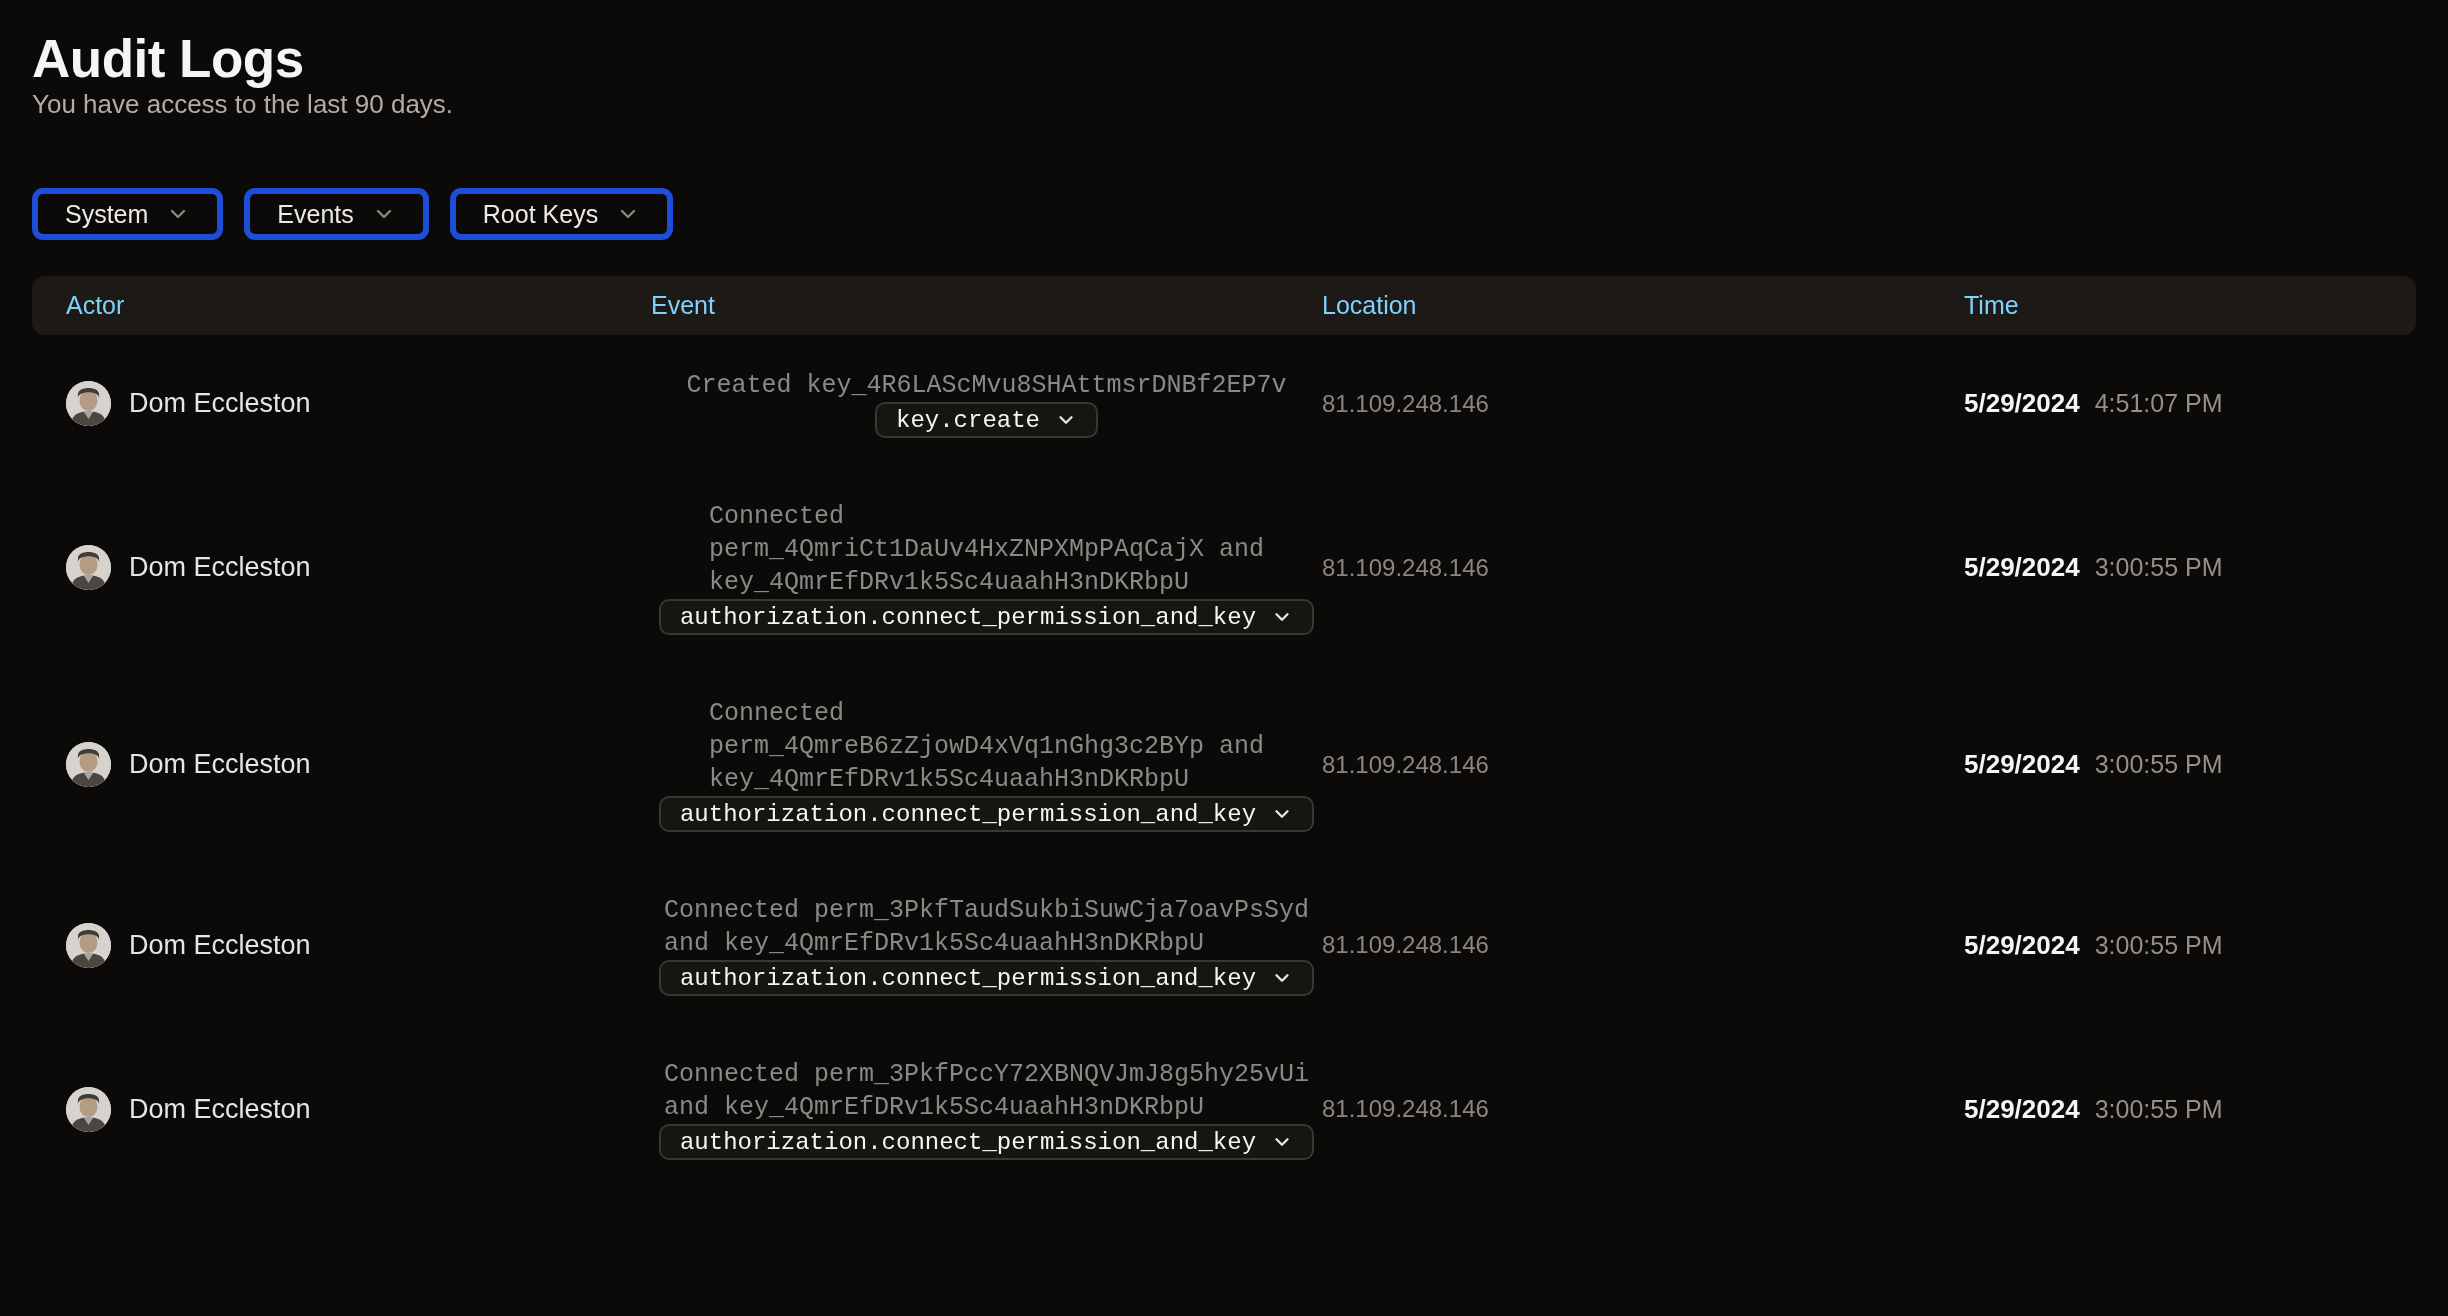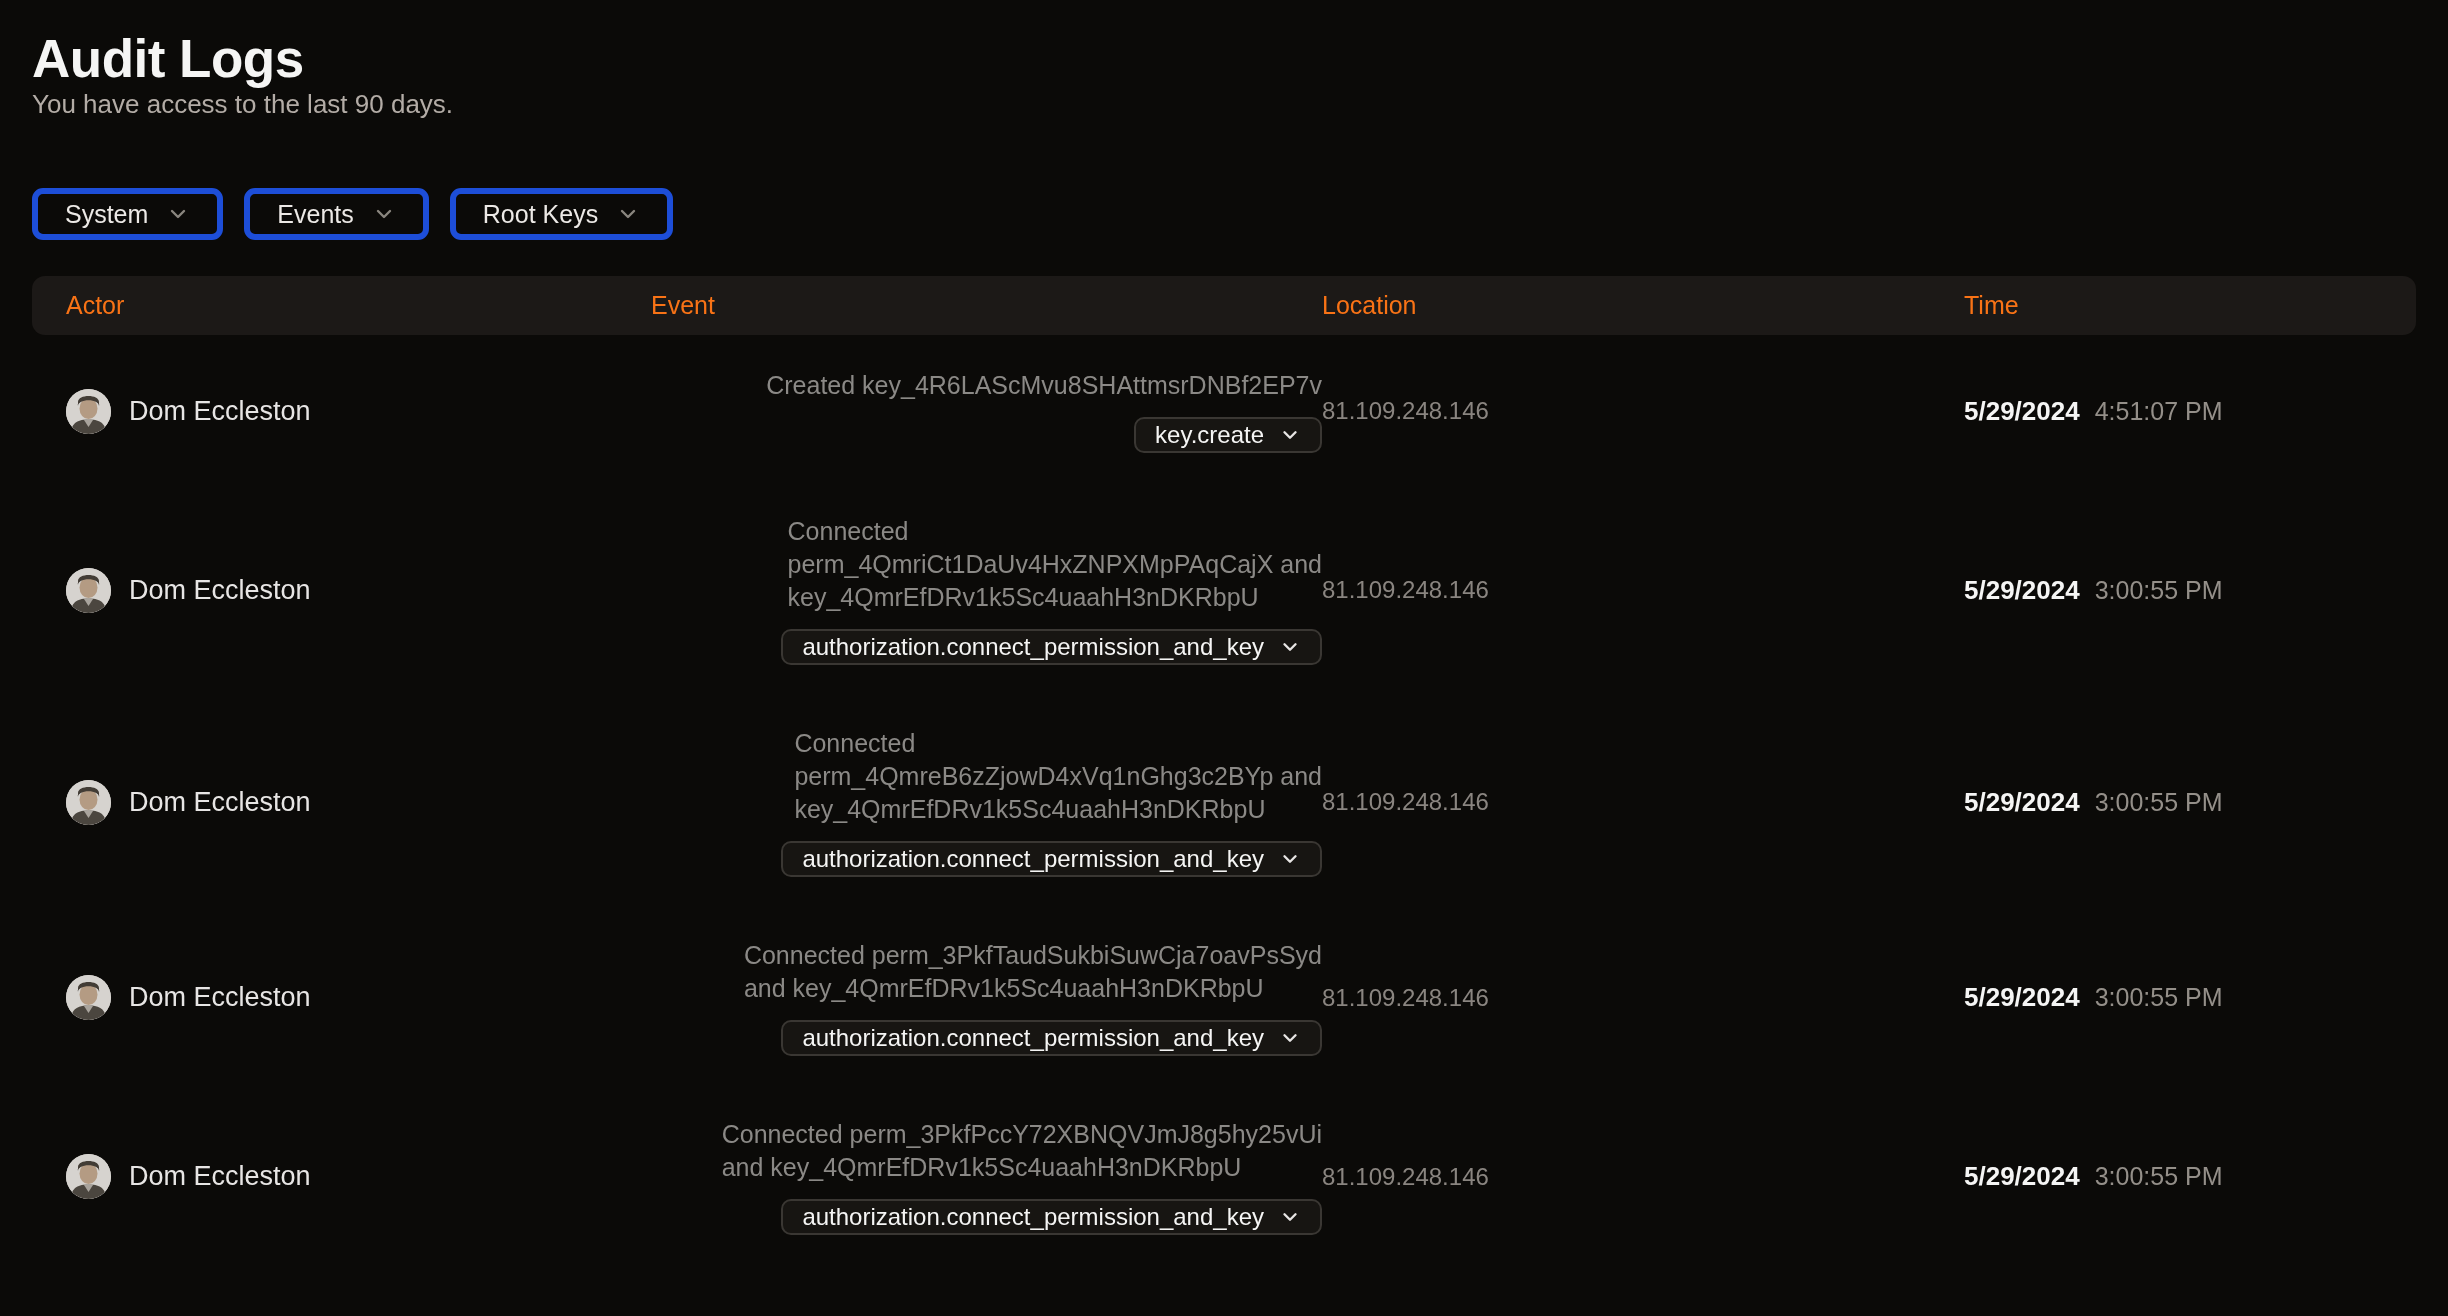--- a/index.html
+++ b/index.html
@@ -53,21 +53,21 @@
     grid-template-columns: 585px 671px 642px 1fr;
     align-items: center;
     height: 59px;
     padding-left: 34px;
     background: #1c1917;
     border-radius: 13px;
   }
   .th {
     font-size: 25px;
     font-weight: 500;
-    color: #f97316;
+    color: #7dd3fc;
   }
 
   .trow {
     display: grid;
     grid-template-columns: 585px 671px 642px 1fr;
     align-items: center;
     padding: 31px 0 31px 34px;
   }
   .trow:first-child { padding-top: 34px; }
 
@@ -78,21 +78,21 @@
     overflow: hidden;
     flex: 0 0 45px;
     background: #d6d3cf;
   }
   .actor-name {
     font-size: 27px;
     font-weight: 500;
     color: #e7e5e4;
   }
 
-  .event-cell { display: flex; flex-direction: column; align-items: flex-end; gap: 15px; }
+  .event-cell { display: flex; flex-direction: column; align-items: center; gap: 0; font-family: Liberation Mono, monospace; }
   .event-desc {
     font-size: 25px;
     line-height: 33px;
     color: #8b8986;
   }
   .event-badge {
     display: inline-flex;
     align-items: center;
     gap: 15px;
     height: 36px;

